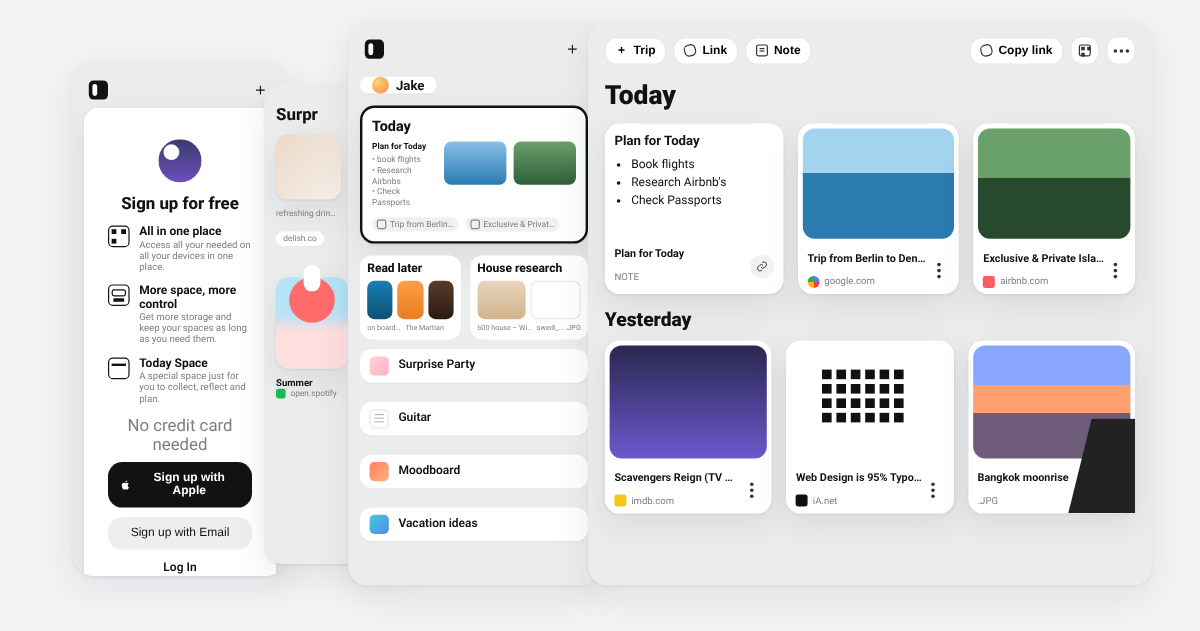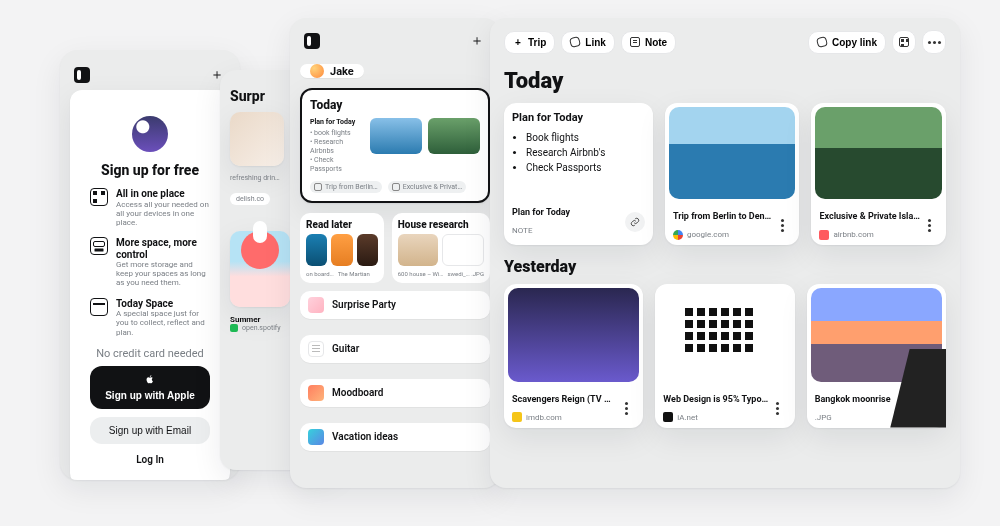--- a/index.html
+++ b/index.html
@@ -36,23 +36,23 @@
   .phone h3 { font-size:14px; text-align:center; margin:10px 0 10px; font-weight:800; }
   .signup-card { background:var(--panel); border-radius:12px; padding:20px; box-shadow: var(--shadow); }
   .feat { display:flex; gap:8px; align-items:flex-start; margin-bottom:10px; }
   .feat .fi { width:18px; height:18px; border-radius:4px; border:1.5px solid var(--text); position:relative; flex:0 0 auto; }
   .fi.qr::before { content:""; position:absolute; width:4px; height:4px; background:var(--text); left:2px; top:2px; box-shadow: 8px 0 0 var(--text), 0 8px 0 var(--text); }
   .fi.stack::before { content:""; position:absolute; left:2px; right:2px; top:3px; height:4px; border:1.5px solid var(--text); border-radius:2px; box-shadow: 0 6px 0 -1.5px var(--text);}
   .fi.cal::before { content:""; position:absolute; left:2px; right:2px; top:4px; height:2px; background:var(--text);}
   .feat .ft { line-height:1.15; }
   .feat .ft b{ display:block; font-size:10px; }
   .feat .ft span{ display:block; font-size:8px; color:var(--muted);}
-  .nocc { text-align:center; font-size:11px; color:var(--muted); margin:10px 0 6px;}
+  .nocc { text-align:center; font-size:14px; color:var(--muted); margin:10px 0 6px;}
   .btn { display:flex; align-items:center; justify-content:center; gap:6px; border-radius:12px; font-size:10px; padding:8px 10px; border:none; cursor:pointer; width:100%;}
-  .btn.black { background:var(--black); color:var(--white); font-weight:600;flex-direction:column;}
+  .btn.black { background:var(--black); color:var(--white); font-weight:600;}
   .btn.grey { background:#eceeef; color:var(--text); margin-top:8px;}
   .apple-ico { width:10px; height:10px; display:inline-block; }
   .apple-ico svg{ width:100%; height:100%; display:block; fill:#fff;}
   .login { text-align:center; font-size:10px; margin-top:10px; font-weight:600;}
 
   
   .back-panel { position:absolute; left:220px; top:70px; width:120px; height:400px; background:var(--bg); border-radius:16px; padding:10px; box-shadow: var(--shadow); overflow:hidden;}
   .back-panel h4 { font-size:14px; font-weight:800; margin:8px 0 8px; }
   .thumb { width:54px; height:54px; border-radius:10px; background:linear-gradient(135deg,#ead9c8,#f7efe8); margin-bottom:8px; box-shadow:var(--shadow); }
   .pill { display:inline-flex; align-items:center; gap:4px; padding:2px 6px; border-radius:8px; background:var(--white); font-size:7px; color:var(--muted); }

